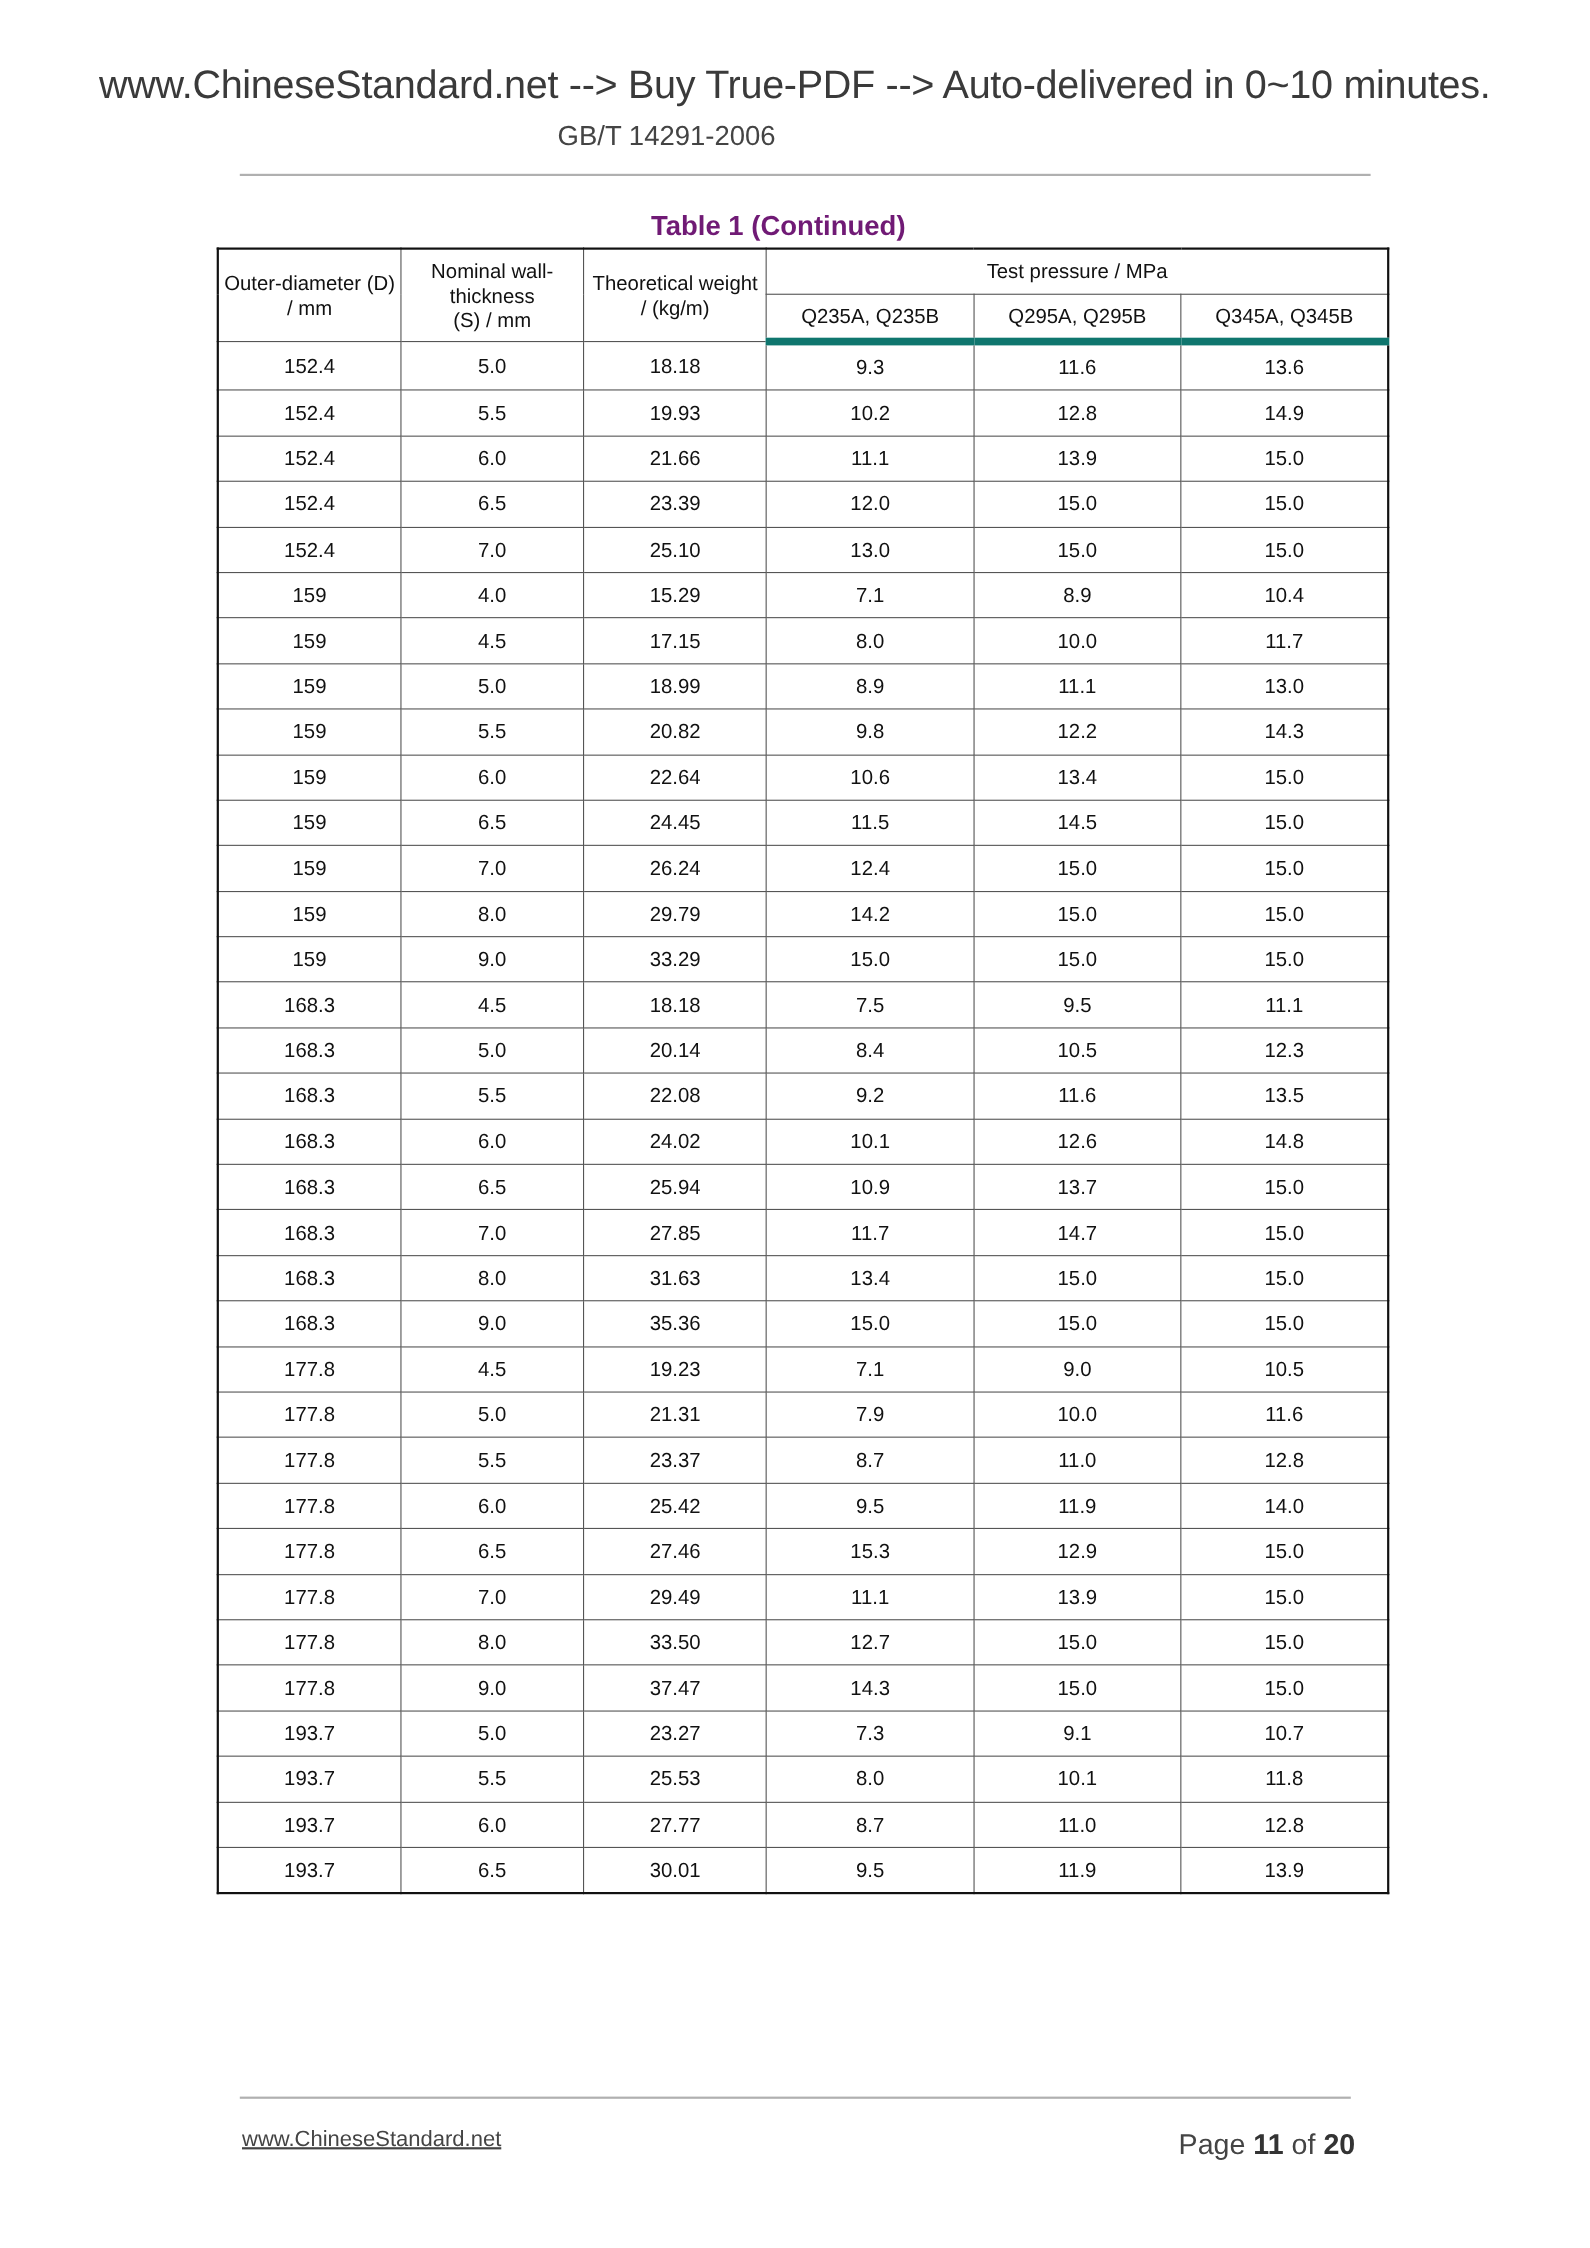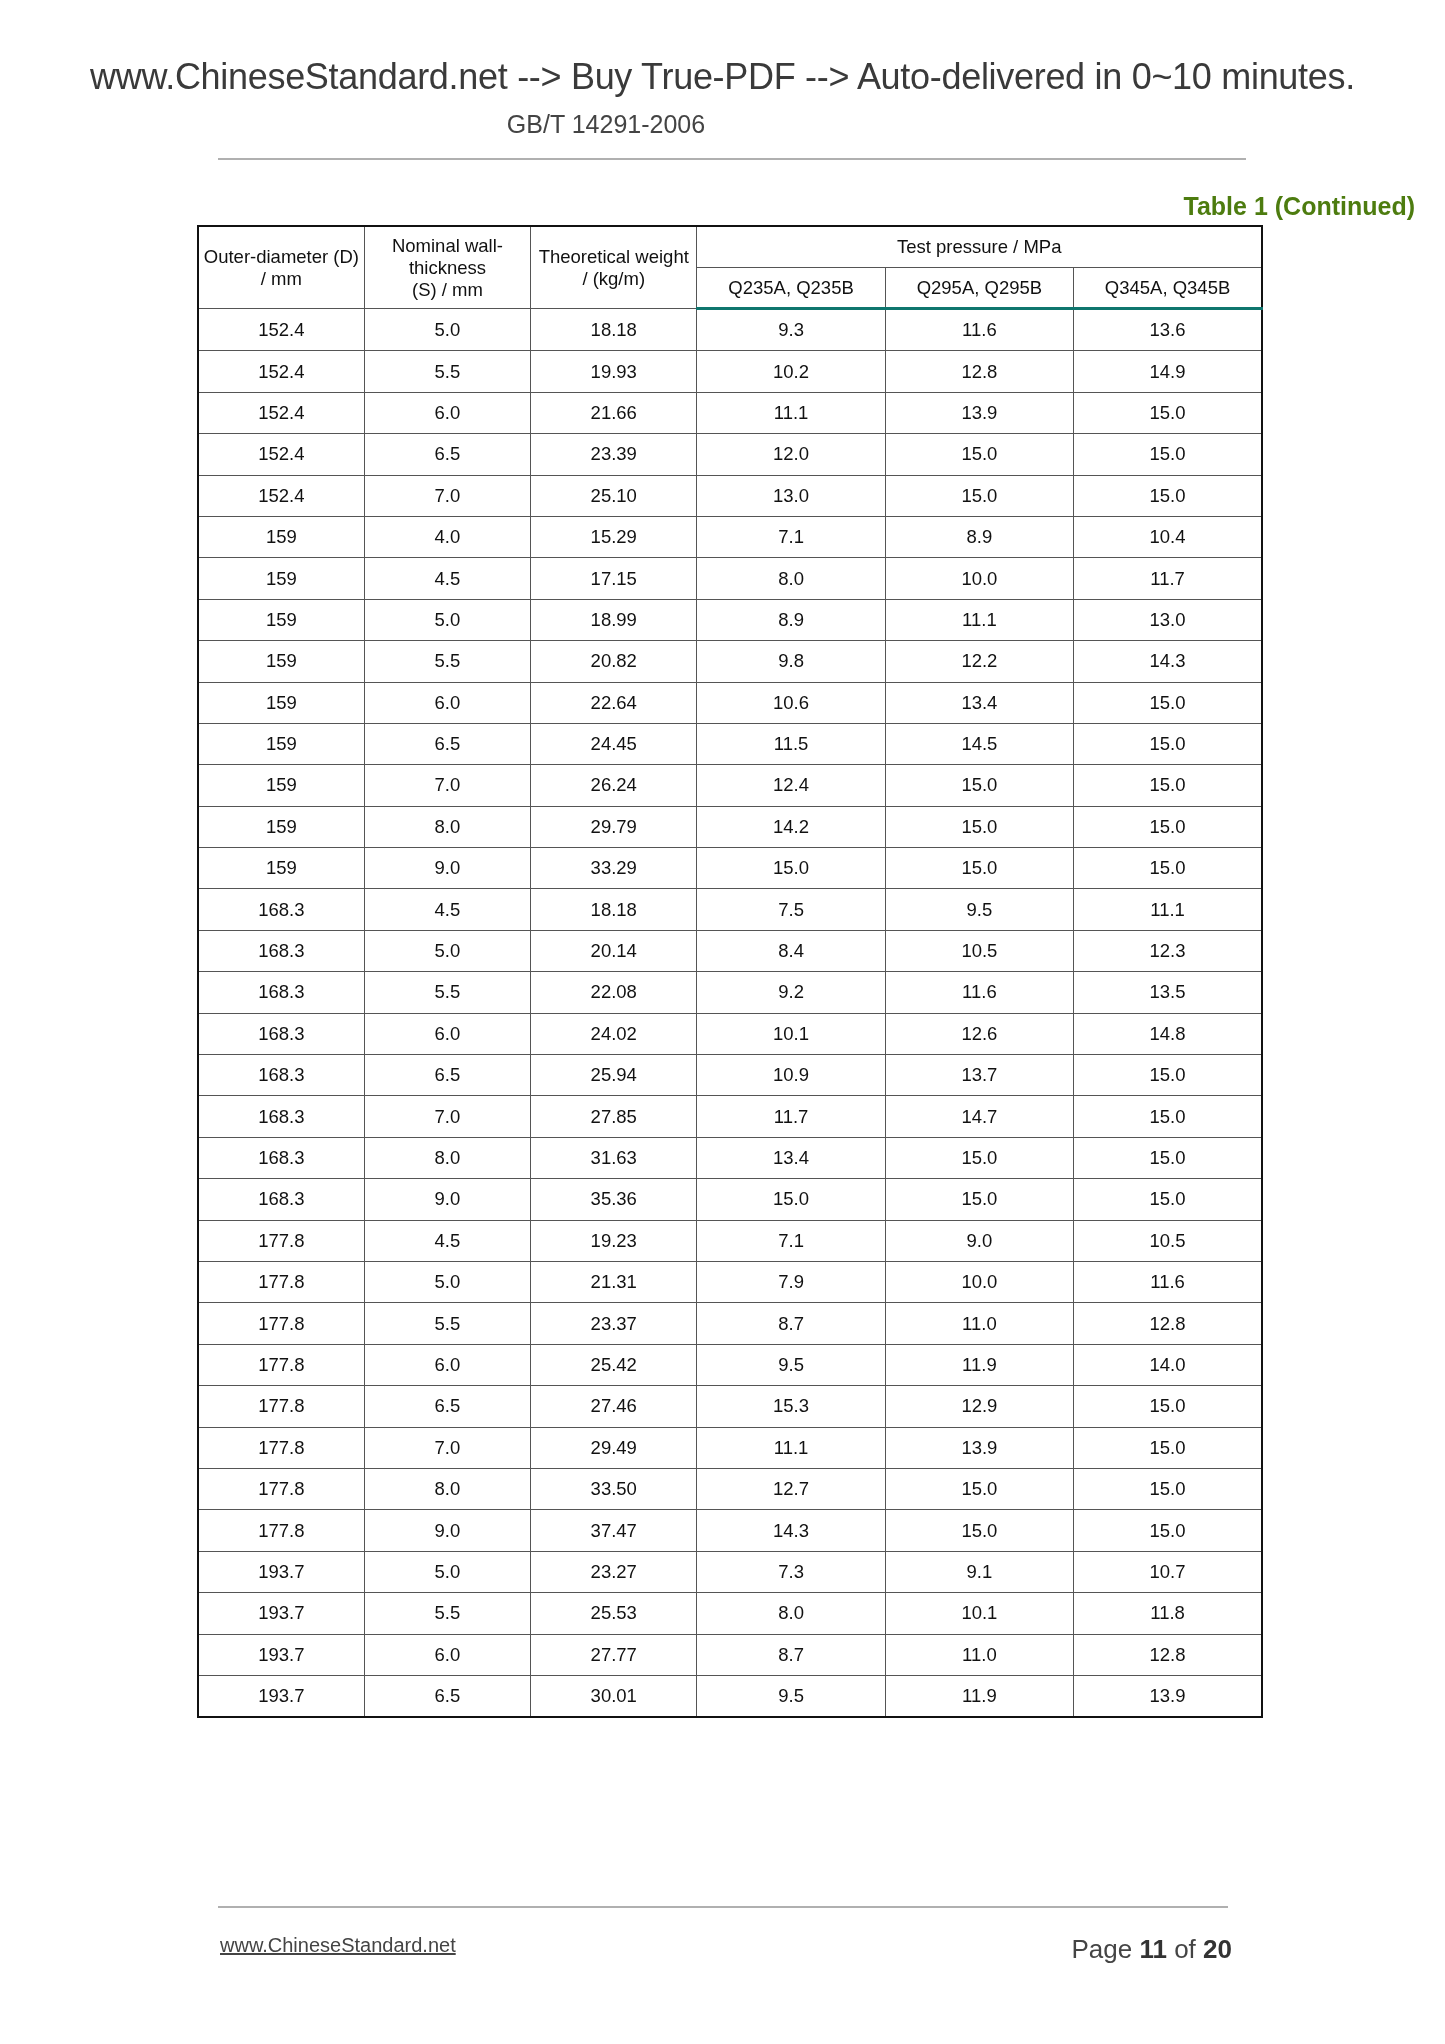--- a/index.html
+++ b/index.html
@@ -1,27 +1,27 @@
 <!DOCTYPE html>
 <html><head>
 <meta charset="utf-8">
 <style>
   html, body { margin: 0; padding: 0; background: #ffffff; }
   body { width: 1445px; height: 2044px; position: relative; font-family: "Liberation Sans", sans-serif; color: #000; overflow: hidden; }
   .hdr-line1 { position: absolute; top: 56px; left: 0; width: 1445px; text-align: center; font-size: 36px; color: #3a3a3a; letter-spacing: -0.3px; }
   .hdr-line2 { position: absolute; top: 110px; left: 0; width: 1212px; text-align: center; font-size: 25px; color: #444; }
   .hdr-rule { position: absolute; top: 158px; left: 218px; width: 1028px; height: 2px; background: #b0b0b0; }
-  .tbl-title { position: absolute; top: 192px; left: 0; width: 1415px; text-align: right; font-size: 25px; font-weight: bold; color: #4d7c0f; }
+  .tbl-title { position: absolute; top: 192px; left: 0; width: 1415px; text-align: center; font-size: 25px; font-weight: bold; color: #701a75; }
   .tbl-wrap { position: absolute; top: 225px; left: 197px; width: 1066px; }
   table { border-collapse: collapse; width: 1066px; table-layout: fixed; }
   th, td { border: 1px solid #555; text-align: center; font-weight: normal; padding: 0; font-size: 18.5px; color: #111; }
   th { font-size: 18.5px; line-height: 22px; }
   table { border: 2px solid #111; }
   thead tr.h1 th { height: 40px; }
-  thead tr.h2 th { height: 39px; border-bottom: 3px solid #0f766e; }
+  thead tr.h2 th { height: 39px; border-bottom: 7px solid #0f766e; }
   tbody td { height: 40.4px; }
   col.c1 { width: 166px; } col.c2 { width: 166px; } col.c3 { width: 166px; }
   col.c4 { width: 188px; } col.c5 { width: 188px; } col.c6 { width: 188px; }
   .ftr-rule { position: absolute; top: 1906px; left: 218px; width: 1010px; height: 2px; background: #b0b0b0; }
   .ftr-link { position: absolute; top: 1934px; left: 220px; font-size: 20px; color: #444; text-decoration: underline; }
   .ftr-page { position: absolute; top: 1934px; right: 213px; font-size: 26px; color: #444; }
   .ftr-page b { font-weight: bold; color: #333; }
 </style>
 </head>
 <body>

